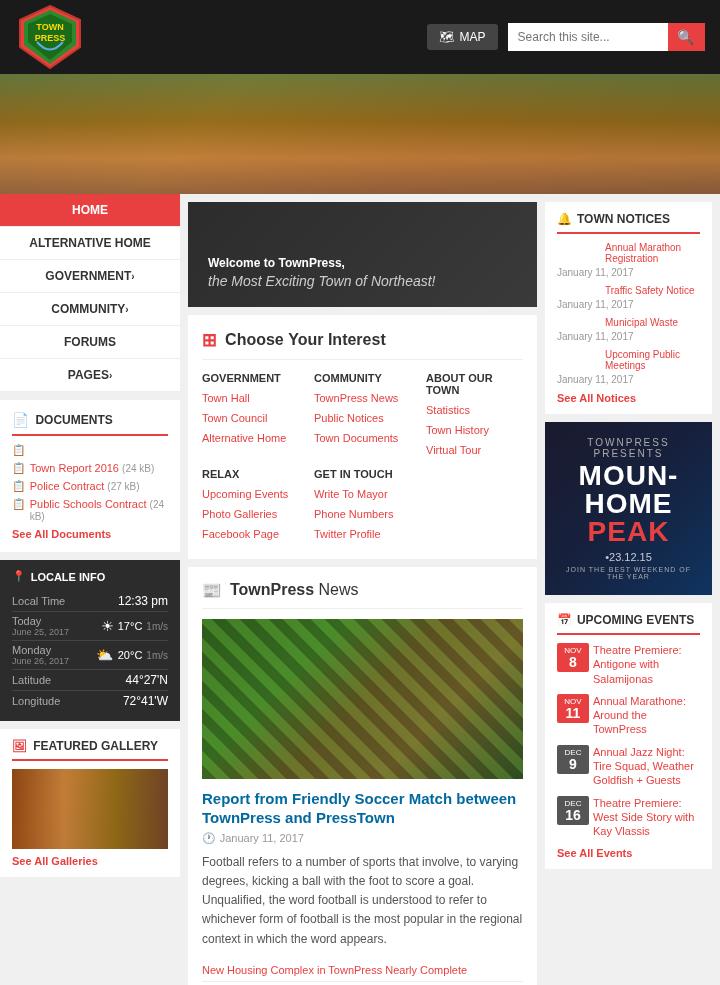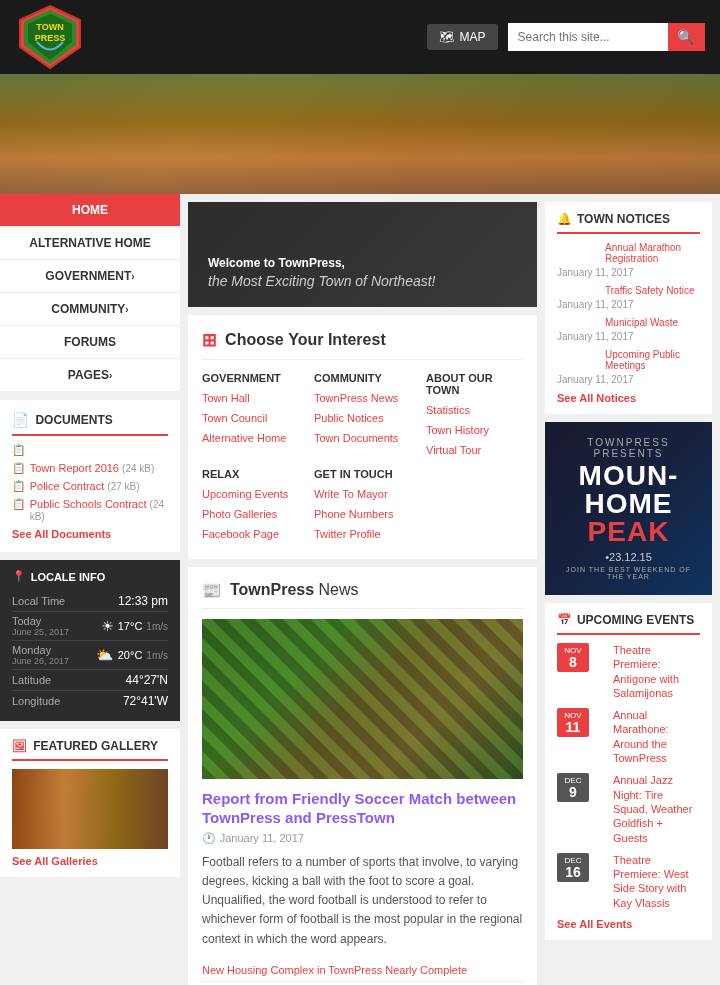--- a/index.html
+++ b/index.html
@@ -69,21 +69,21 @@
     .interest-header { display: flex; align-items: center; gap: 8px; margin-bottom: 12px; font-size: 16px; font-weight: bold; color: #333; border-bottom: 1px solid #eee; padding-bottom: 8px; }
     .interest-icon { color: #e84040; font-size: 18px; }
     .interest-col-title { font-size: 11px; font-weight: bold; color: #333; text-transform: uppercase; margin-bottom: 5px; }
     .interest-link { display: block; color: #e84040; font-size: 11px; text-decoration: none; line-height: 1.8; }
 
     
     .news-box { background: #fff; padding: 14px; }
     .news-header { display: flex; align-items: center; gap: 8px; margin-bottom: 10px; font-size: 16px; font-weight: bold; color: #333; border-bottom: 1px solid #eee; padding-bottom: 8px; }
     .news-img { width: 100%; height: 160px; background: linear-gradient(135deg, #2d5a1b 0%, #4a8c2a 30%, #c0392b 50%, #e74c3c 70%, #2c2c2c 100%); margin-bottom: 10px; overflow: hidden; }
     .news-img-inner { width: 100%; height: 100%; background: repeating-linear-gradient(45deg, #2d5a1b, #2d5a1b 10px, #4a8c2a 10px, #4a8c2a 20px); opacity: 0.7; }
-    .news-title { color: #8b5cf6; font-size: 15px; font-weight: bold; margin-bottom: 4px; line-height: 1.3; }
+    .news-title { color: #0369a1; font-size: 15px; font-weight: bold; margin-bottom: 4px; line-height: 1.3; }
     .news-date { color: #999; font-size: 11px; margin-bottom: 8px; display: flex; align-items: center; gap: 4px; }
     .news-excerpt { font-size: 12px; color: #555; line-height: 1.6; margin-bottom: 10px; }
     .news-list-item { display: flex; justify-content: space-between; align-items: center; padding: 5px 0; border-bottom: 1px solid #eee; }
     .news-list-link { color: #e84040; font-size: 11px; text-decoration: none; flex: 1; }
 
     
     .right-col { width: 175px; min-width: 175px; background: #f0f0f0; padding: 0 0 0 0; }
 
     
     .right-box { background: #fff; padding: 10px 12px; margin-bottom: 8px; }
@@ -91,21 +91,21 @@
     .right-icon { color: #e84040; }
     .notice-item { margin-bottom: 6px; }
     .notice-link { color: #e84040; font-size: 10px; text-decoration: none; display: block; margin-left: 48px; }
     .notice-date { color: #999; font-size: 10px; }
 
     
     .ad-banner { background: linear-gradient(135deg, #1a1a2e 0%, #16213e 50%, #0f3460 100%); color: #fff; padding: 15px; text-align: center; margin-bottom: 8px; min-height: 130px; display: flex; flex-direction: column; justify-content: center; align-items: center; }
     .ad-small { font-size: 10px; color: #aaa; margin-bottom: 3px; letter-spacing: 2px; }
 
     
-    .event-item { display: flex; gap: 24px; margin-bottom: 8px; align-items: flex-start; }
+    .event-item { display: flex; gap: 4px; margin-bottom: 8px; align-items: flex-start; }
     .event-date-box { background: #e84040; color: #fff; text-align: center; padding: 3px 6px; min-width: 32px; border-radius: 2px; }
     .event-month { font-size: 8px; text-transform: uppercase; }
     .event-day { font-size: 14px; font-weight: bold; line-height: 1; }
     .event-day-alt { background: #555; }
     .event-link { color: #e84040; font-size: 11px; text-decoration: none; line-height: 1.3; }
     .right-col { padding-top: 0; }
 
     .interest-grid-6 { display: grid; grid-template-columns: repeat(3, 1fr); gap: 8px 15px; }
   </style>
 </head>

